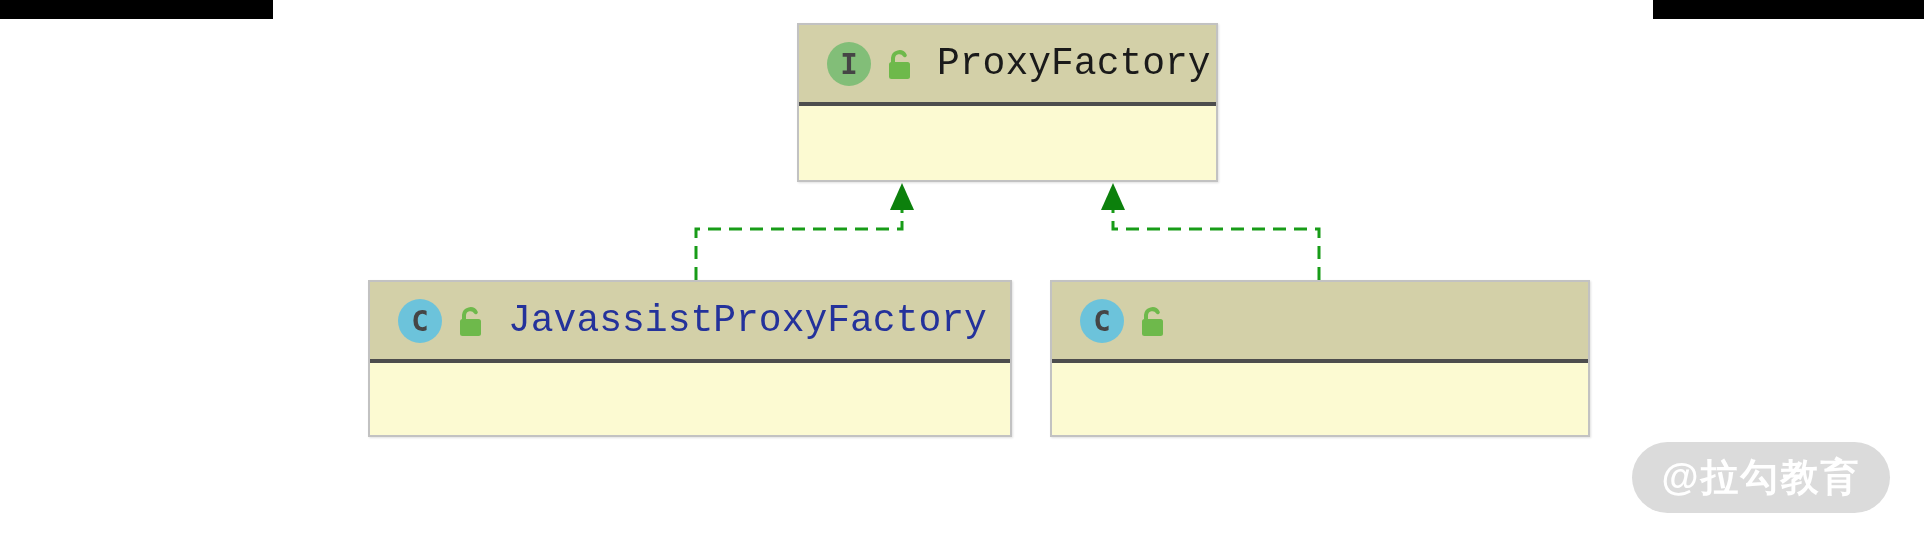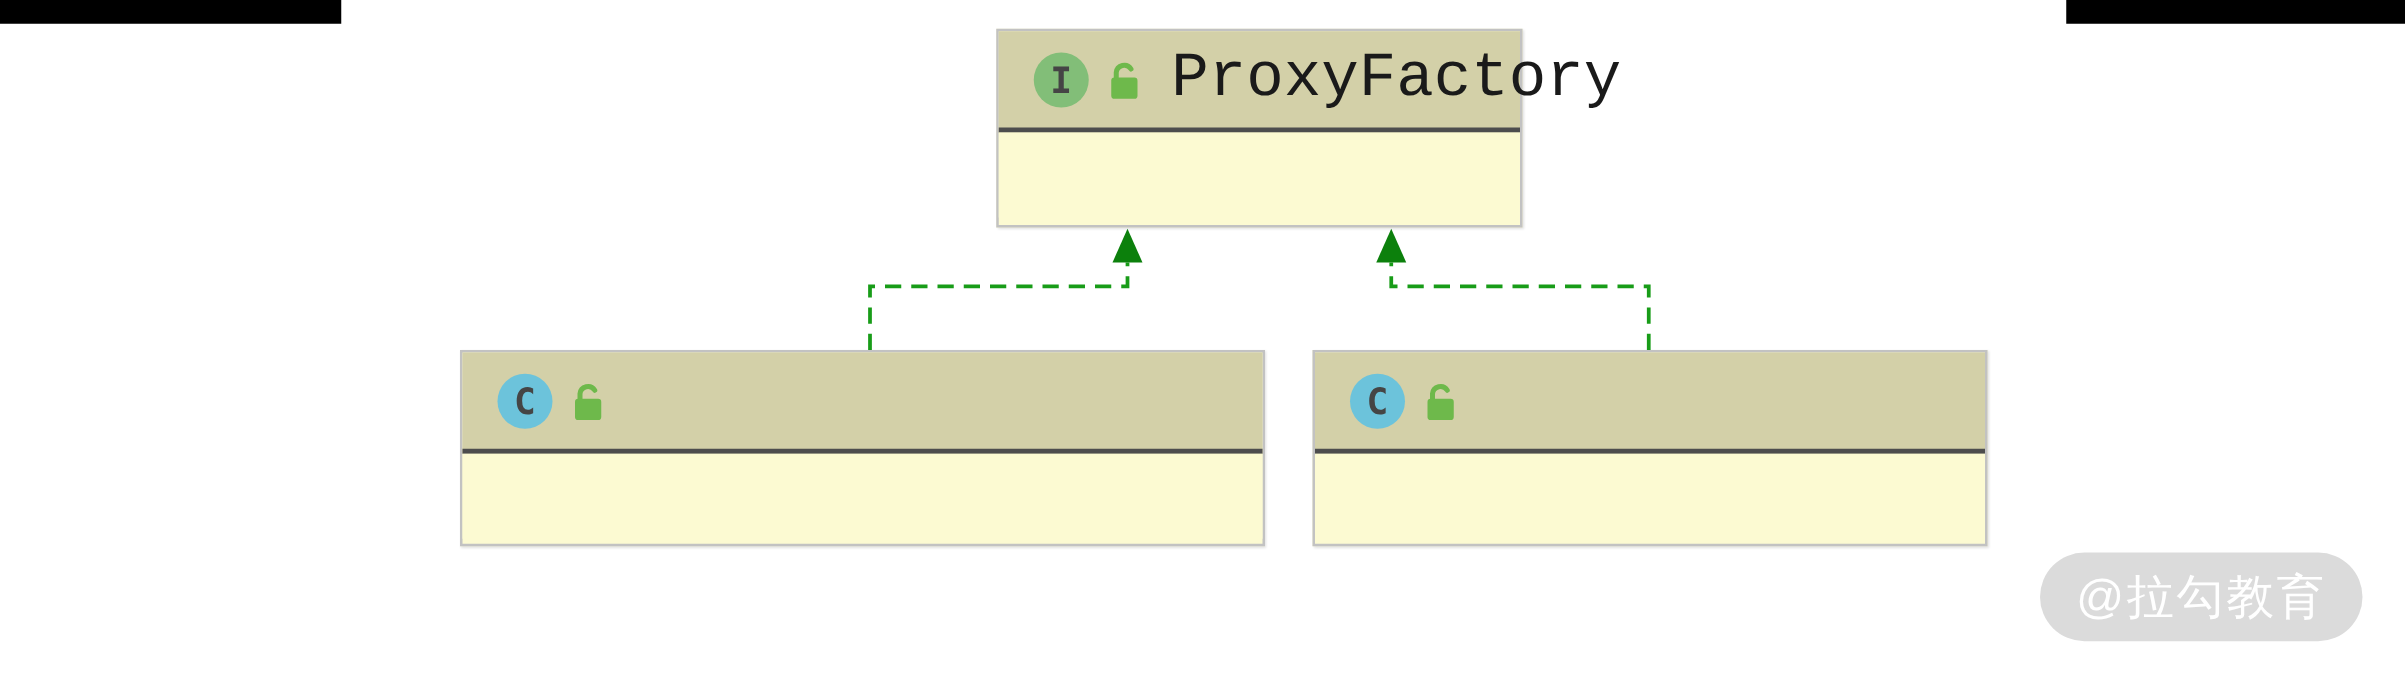--- a/index.html
+++ b/index.html
@@ -82,40 +82,40 @@
   .badge-interface { background: var(--interfaceBadge); }
   .badge-class     { background: var(--classBadge); }
   .lock {
     margin-left: 10px;
     width: 34px; height: 34px;
     flex: 0 0 auto;
   }
   .node-title {
     margin-left: 22px;
     font-family: "Liberation Mono", "DejaVu Sans Mono", monospace;
-    font-size: 50px;
+    font-size: 38px;
     white-space: nowrap;
     letter-spacing: 0;
   }
   .title-interface { color: var(--interfaceNameColor); }
   .title-class     { color: var(--classNameColor); }
   .node-body { width: 100%; height: 68px; background: var(--bodyBg); }
 
   .watermark {
     position: absolute;
     left: 1632px; top: 442px;
     width: 258px; height: 71px;
     border-radius: 36px;
     background: var(--watermarkBg);
     color: var(--watermarkText);
     display: flex;
     align-items: center;
     justify-content: center;
     font-size: 38px;
-    font-weight: 400;
+    font-weight: 700;
     letter-spacing: 2px;
   }
 </style>
 </head>
 <body>
 
 <div class="topbar left"></div>
 <div class="topbar right"></div>
 
 <svg class="edges" viewBox="0 0 1924 541" xmlns="http://www.w3.org/2000/svg">
@@ -141,20 +141,21 @@
   <div class="node-body"></div>
 </div>
 
 <div class="node node-javassist">
   <div class="node-header">
     <span class="badge badge-class">C</span>
     <svg class="lock" viewBox="0 0 34 34">
       <path d="M12,15 V11 A6.4,6.4 0 0 1 23.8,8.2" fill="none" stroke="var(--lockGreen)" stroke-width="4" stroke-linecap="round"></path>
       <rect x="8" y="15" width="21" height="17" rx="2.5" fill="var(--lockGreen)"></rect>
     </svg>
+    <span class="node-title title-class">JavassistProxyFactory</span>
   </div>
   <div class="node-body"></div>
 </div>
 
 <div class="node node-cglib">
   <div class="node-header">
     <span class="badge badge-class">C</span>
     <svg class="lock" viewBox="0 0 34 34">
       <path d="M12,15 V11 A6.4,6.4 0 0 1 23.8,8.2" fill="none" stroke="var(--lockGreen)" stroke-width="4" stroke-linecap="round"></path>
       <rect x="8" y="15" width="21" height="17" rx="2.5" fill="var(--lockGreen)"></rect>

